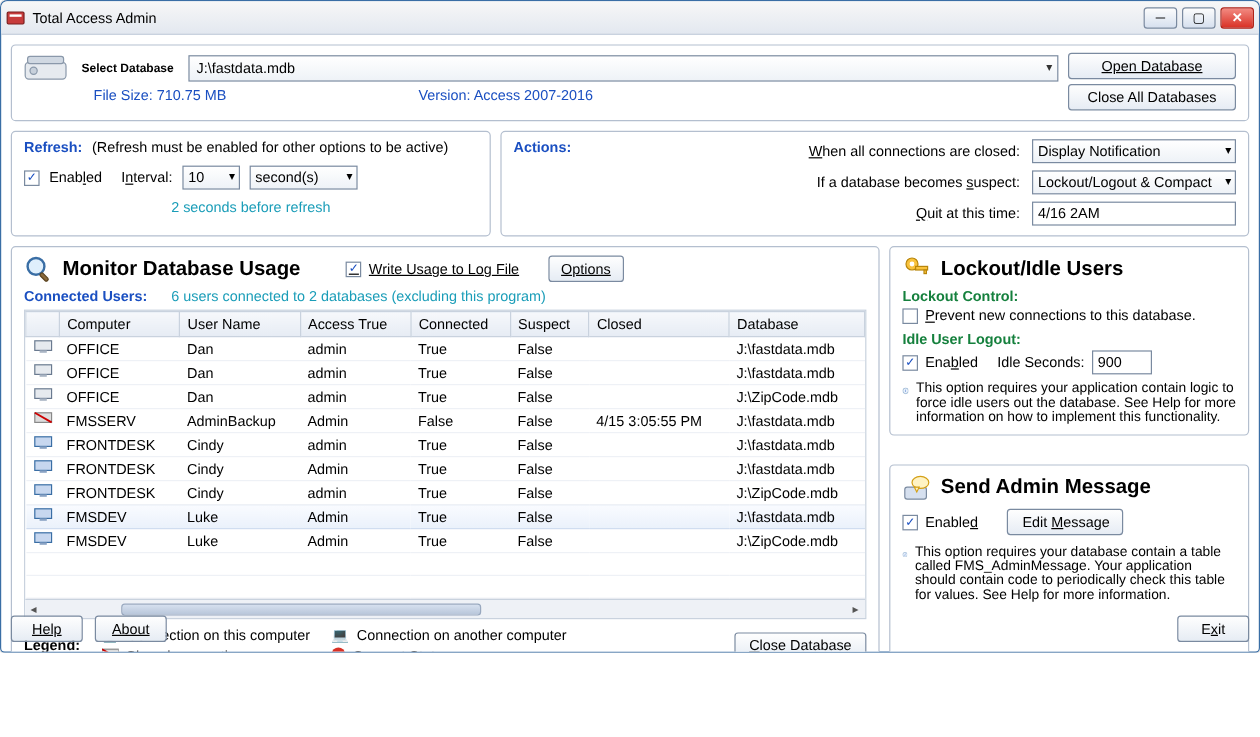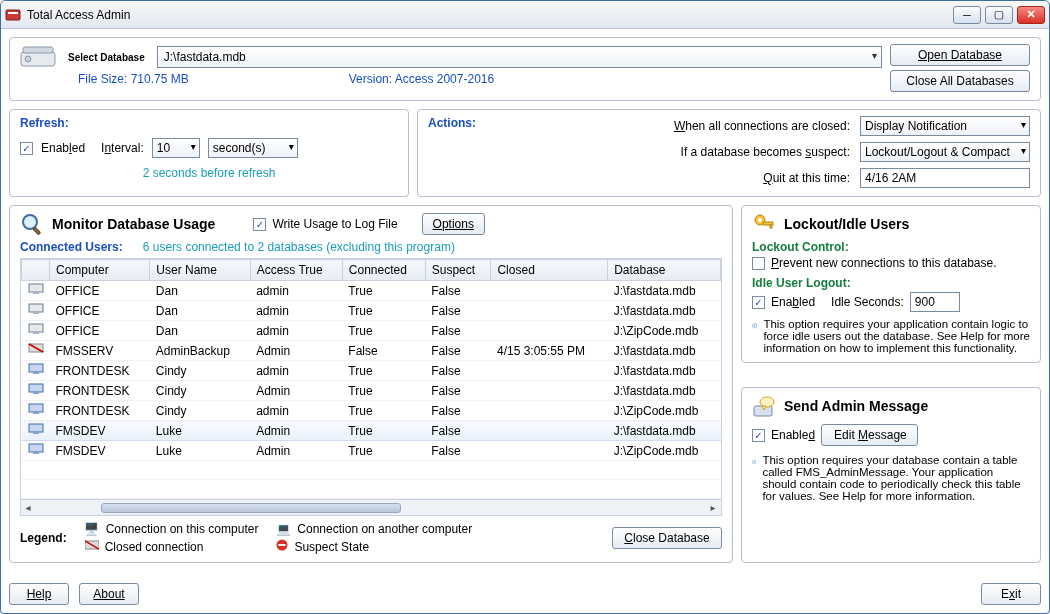--- a/index.html
+++ b/index.html
@@ -5,21 +5,21 @@
   * { box-sizing: border-box; }
   body {
     margin: 0;
     font-family: "Segoe UI", Tahoma, sans-serif;
     font-size: 12px;
     background: #fff;
     color: #000;
   }
   .window {
     width: 1050px;
-    height: 614px;
+    height: 544px;
     border: 1px solid #3a6ea5;
     border-radius: 6px 6px 4px 4px;
     background: #fff;
     position: relative;
     overflow: hidden;
     box-shadow: 0 0 0 1px rgba(0,0,0,0.1);
   }
   .titlebar {
     height: 28px;
     background: linear-gradient(#f7f7f7,#e3e8f0);
@@ -137,21 +137,21 @@
     min-width:160px;
   }
   
   .main {
     display:flex; gap:8px; margin-top:8px;
     height:358px;
   }
   .monitor { flex:1; display:flex; flex-direction:column; }
   .side { width:300px; display:flex; flex-direction:column; gap:24px; }
   .panel-header { display:flex; align-items:center; gap:8px; margin-bottom:4px; }
-  .panel-title { font-weight:bold; font-size:14px; }
+  .panel-title { font-weight:bold; font-size:17px; }
   .magnifier-icon, .key-icon, .message-icon { width:24px; height:24px; display:inline-flex; }
   .status-line { color:#1a9db8; font-size:12px; }
   .table-wrap {
     flex:1;
     border:1px solid #c9d2de;
     overflow:hidden;
     position:relative;
     margin-top:4px;
   }
   table.users {
@@ -256,20 +256,21 @@
               <span>Close All Databases</span>
             </div>
         </div>
       </div>
     </div>
 
     <div class="row2">
       <div class="panel" style="flex:0 0 400px;">
         <div style="display:flex; gap:8px; align-items:center;">
           <span class="section-label">Refresh:</span>
+          <span>(Refresh must be enabled for other options to be active)</span>
         </div>
         <div class="refresh-inner" style="margin-top:8px;">
           <span class="chk checked"></span>
           <span>Enab<span class="u">l</span>ed</span>
           <span style="margin-left:8px;">I<span class="u">n</span>terval:</span>
           <span class="select" style="width:48px;">
               <span>10</span>
             </span>
           <span class="select" style="width:90px;">
               <span>second(s)</span>
@@ -305,21 +306,21 @@
 
       <div class="panel monitor">
         <div class="panel-header">
           <span class="magnifier-icon">
             <svg viewBox="0 0 24 24">
                 <circle cx="10" cy="10" r="7" fill="#dfeffc" stroke="#3a6ea5" stroke-width="2"></circle>
                 <rect x="15" y="15" width="8" height="3" rx="1.2" transform="rotate(45 15 15)" fill="#8a6a3c" stroke="#5a431f"></rect>
               </svg>
           </span>
           <span class="panel-title">Monitor Database Usage</span>
-          <span style="margin-left:30px; display:flex; align-items:center; gap:6px;">
+          <span style="margin-left:30px; display:flex; align-items:center; gap:6px;text-decoration:underline;">
             <span class="chk checked"></span>
             <span>Write Usage to Lo<span class="u">g</span> File</span>
           </span>
           <span class="btn btn-sm" style="margin-left:16px;">
               <span class="u">Options</span>
             </span>
         </div>
         <div style="display:flex; gap:20px; align-items:center;">
           <span class="section-label">Connected Users:</span>
           <span class="status-line">6 users connected to 2 databases (excluding this program)</span>
@@ -576,21 +577,21 @@
                   <rect x="2" y="12" width="18" height="10" rx="2" fill="#d6e0ef" stroke="#7a8aa0"></rect>
                   <ellipse cx="15" cy="8" rx="7" ry="5" fill="#fff3c4" stroke="#d4a017"></ellipse>
                   <path d="M10 12 L12 16 L14 12 Z" fill="#fff3c4" stroke="#d4a017"></path>
                 </svg>
             </span>
             <span class="panel-title">Send Admin Message</span>
           </div>
           <div style="display:flex; align-items:center; gap:6px; margin-top:6px;">
             <span class="chk checked"></span>
             <span>Enable<span class="u">d</span></span>
-            <span class="btn btn-sm" style="margin-left:0;padding-left:12px;">
+            <span class="btn btn-sm" style="margin-left:18px;padding-left:12px;">
                 <span>Edit <span class="u">M</span>essage</span>
               </span>
           </div>
           <div style="display:flex; gap:6px; margin-top:8px;">
             <span class="info-icon">
                 <svg viewBox="0 0 16 16">
                   <circle cx="8" cy="8" r="7" fill="#e8f1fb" stroke="#3a6ea5"></circle>
                   <text x="8" y="12" text-anchor="middle" font-size="11" font-family="Georgia" font-style="italic" fill="#1a4fc1">i</text>
                 </svg>
               </span>

